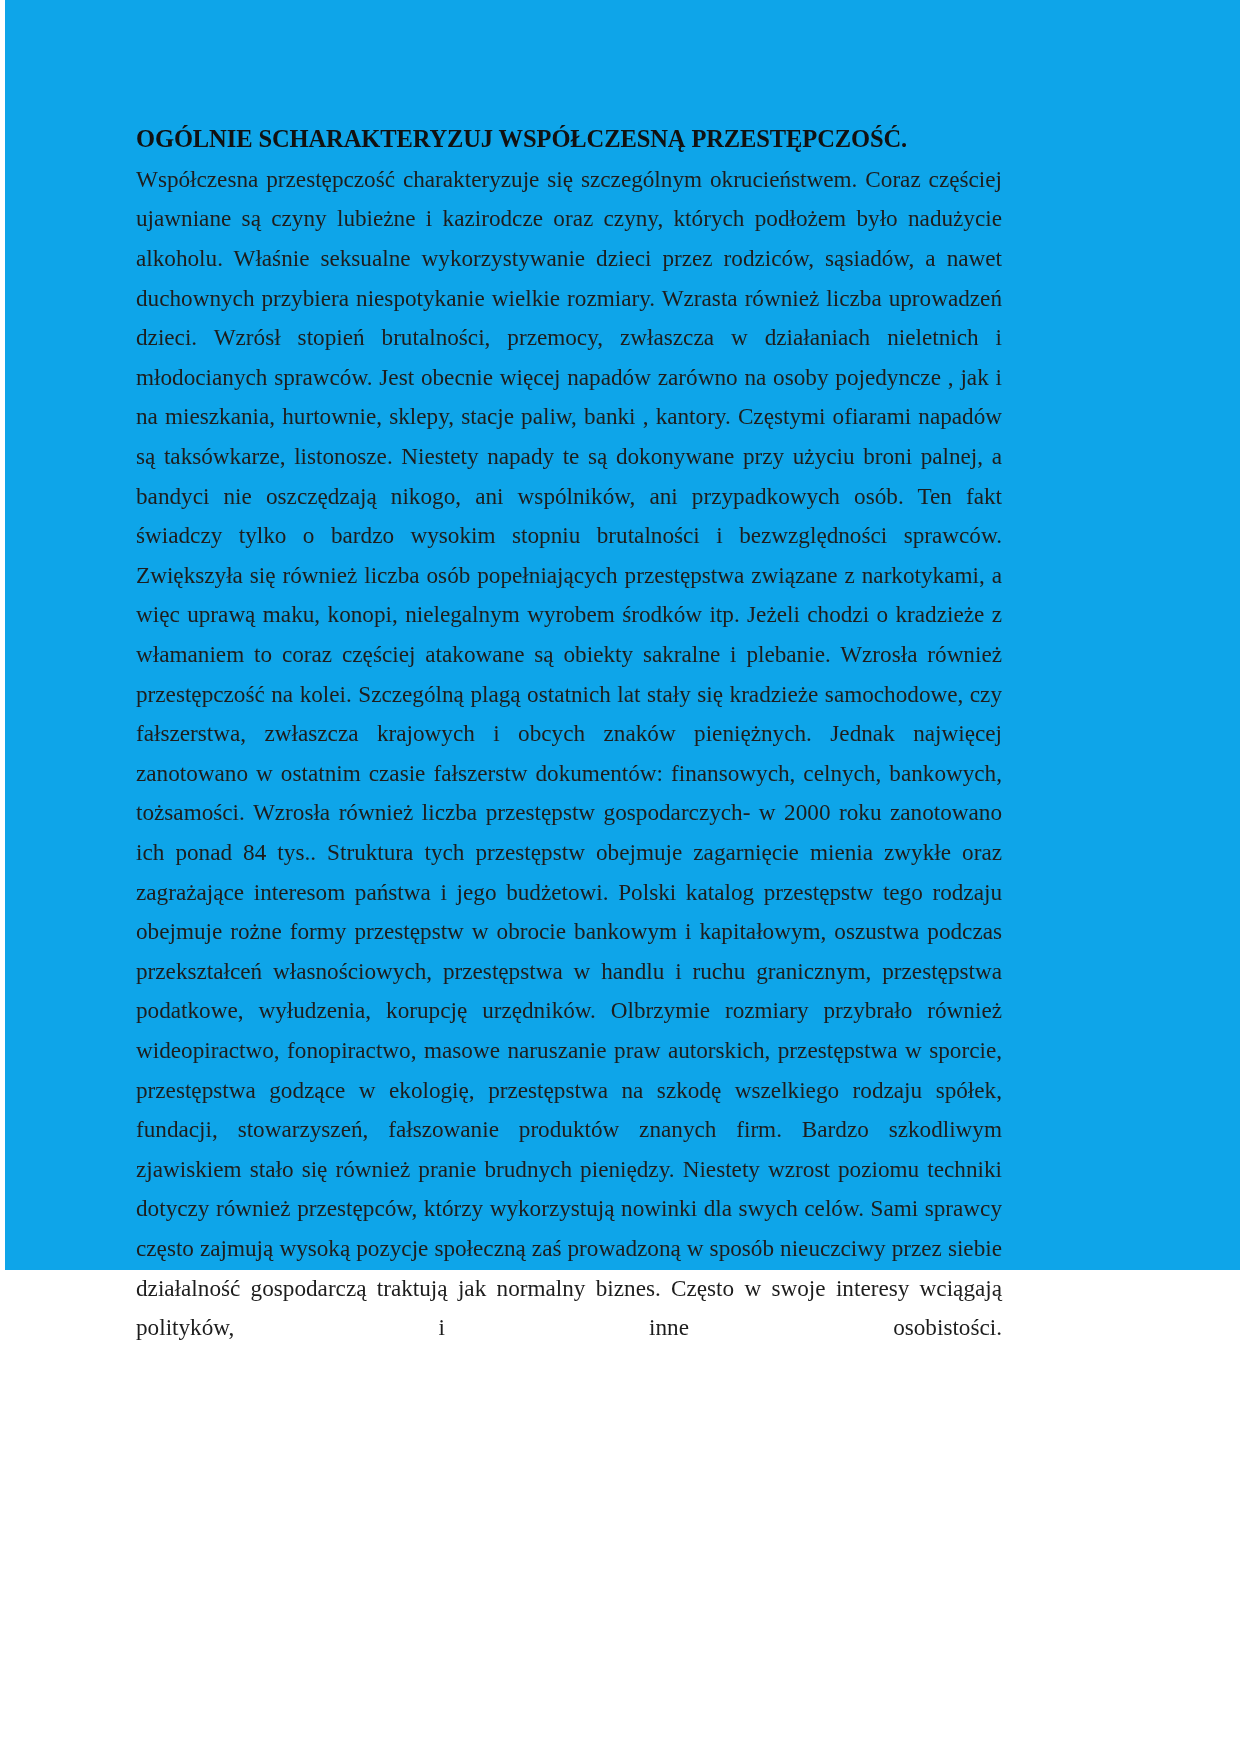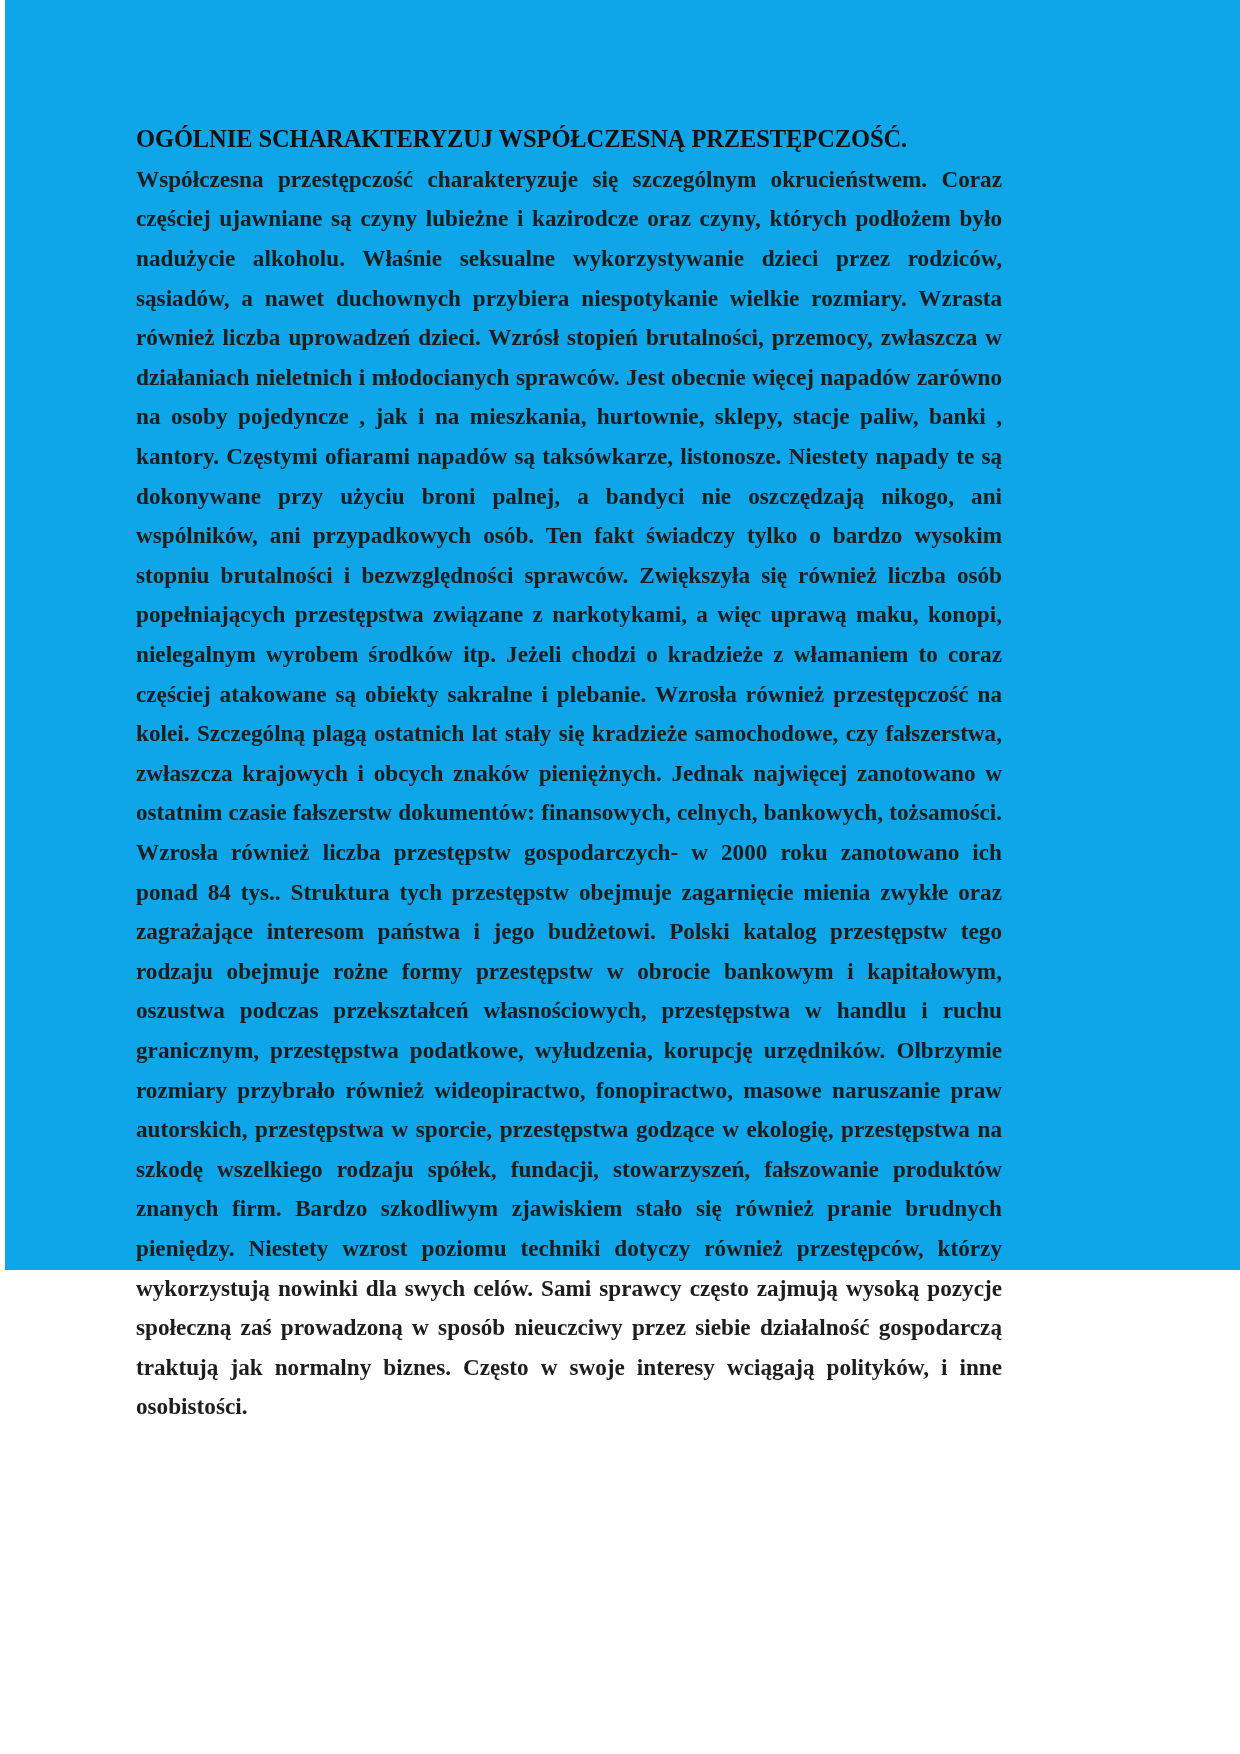--- a/index.html
+++ b/index.html
@@ -40,21 +40,20 @@
   }
   .doc-paragraph {
     font-size: 23.2px;
     line-height: 39.6px;
     text-align: justify;
     text-justify: inter-word;
     margin: 0;
     color: #1d1d1d;
     hyphens: none;
     word-spacing: 0.2px;
-    font-weight: bold;
   }
   .doc-paragraph::after {
     content: "";
     display: inline-block;
     width: 100%;
   }
 </style>
 </head>
 <body>
 

